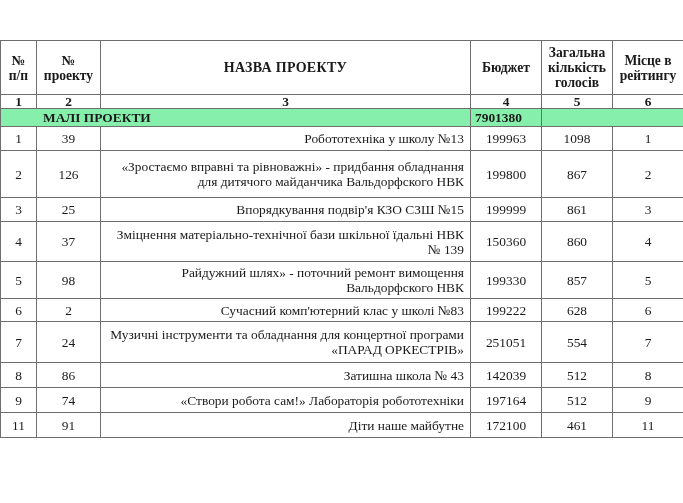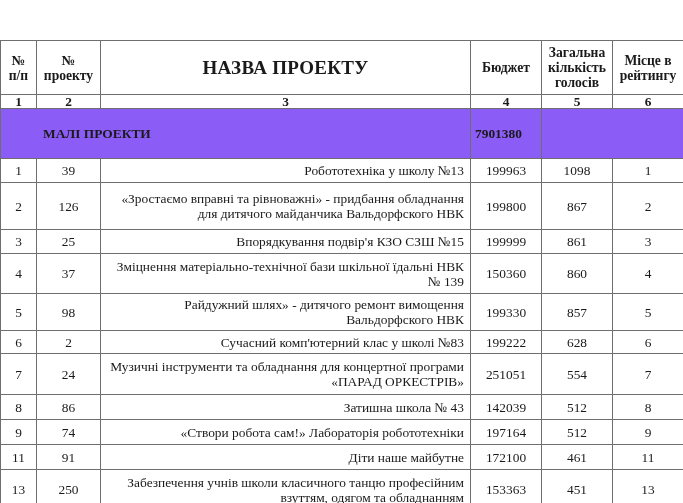--- a/index.html
+++ b/index.html
@@ -1,22 +1,22 @@
 <!DOCTYPE html>
 <html><head>
 <meta charset="utf-8">
 <style>
   html, body { margin: 0; padding: 0; background: #ffffff; }
   body { width: 683px; height: 503px; overflow: hidden; font-family: "Liberation Serif", "DejaVu Serif", serif; color: #1a1a1a; }
   table { border-collapse: collapse; table-layout: fixed; width: 683px; position: absolute; left: 0; top: 0; margin-top: 40px; }
   td, th { border: 1px solid #6e6e6e; padding: 0 6px; font-size: 13.4px; line-height: 15px; vertical-align: middle; }
   th { font-weight: bold; text-align: center; font-size: 13.6px; line-height: 15px; }
-  th.title { font-size: 19px; letter-spacing: 0.3px; }
+  th.title { font-size: 14px; letter-spacing: 0.3px; }
   tr.idx td { font-weight: bold; text-align: center; height: 13px; line-height: 13px; padding: 0; }
-  tr.section td { background: #8b5cf6; font-weight: bold; height: 17px; padding: 16px 6px; }
+  tr.section td { background: #86efac; font-weight: bold; height: 17px; padding: 0 6px; }
   tr.section td.label { text-align: left; padding-left: 42px; }
   td.c { text-align: center; padding: 0; }
   td.name { text-align: right; padding-left: 6px; }
 </style>
 </head>
 <body>
 
 <table>
   <colgroup>
     <col style="width:36px">
@@ -79,21 +79,21 @@
       <td class="c">4</td>
       <td class="c">37</td>
       <td class="name">Зміцнення матеріально-технічної бази шкільної їдальні НВК № 139</td>
       <td class="c">150360</td>
       <td class="c">860</td>
       <td class="c">4</td>
     </tr>
     <tr style="height:37px">
       <td class="c">5</td>
       <td class="c">98</td>
-      <td class="name">Райдужний шлях» - дитячого ремонт вимощення Вальдорфского НВК</td>
+      <td class="name">Райдужний шлях» - поточний ремонт вимощення Вальдорфского НВК</td>
       <td class="c">199330</td>
       <td class="c">857</td>
       <td class="c">5</td>
     </tr>
     <tr style="height:23px">
       <td class="c">6</td>
       <td class="c">2</td>
       <td class="name">Сучасний комп'ютерний клас у школі №83</td>
       <td class="c">199222</td>
       <td class="c">628</td>
@@ -124,22 +124,14 @@
       <td class="c">9</td>
     </tr>
     <tr style="height:25px">
       <td class="c">11</td>
       <td class="c">91</td>
       <td class="name">Діти наше майбутне</td>
       <td class="c">172100</td>
       <td class="c">461</td>
       <td class="c">11</td>
     </tr>
-    <tr style="height:40px">
-      <td class="c">13</td>
-      <td class="c">250</td>
-      <td class="name">Забезпечення учнів школи класичного танцю професійним взуттям, одягом та обладнанням</td>
-      <td class="c">153363</td>
-      <td class="c">451</td>
-      <td class="c">13</td>
-    </tr>
   </tbody>
 </table>
 
 </body></html>

